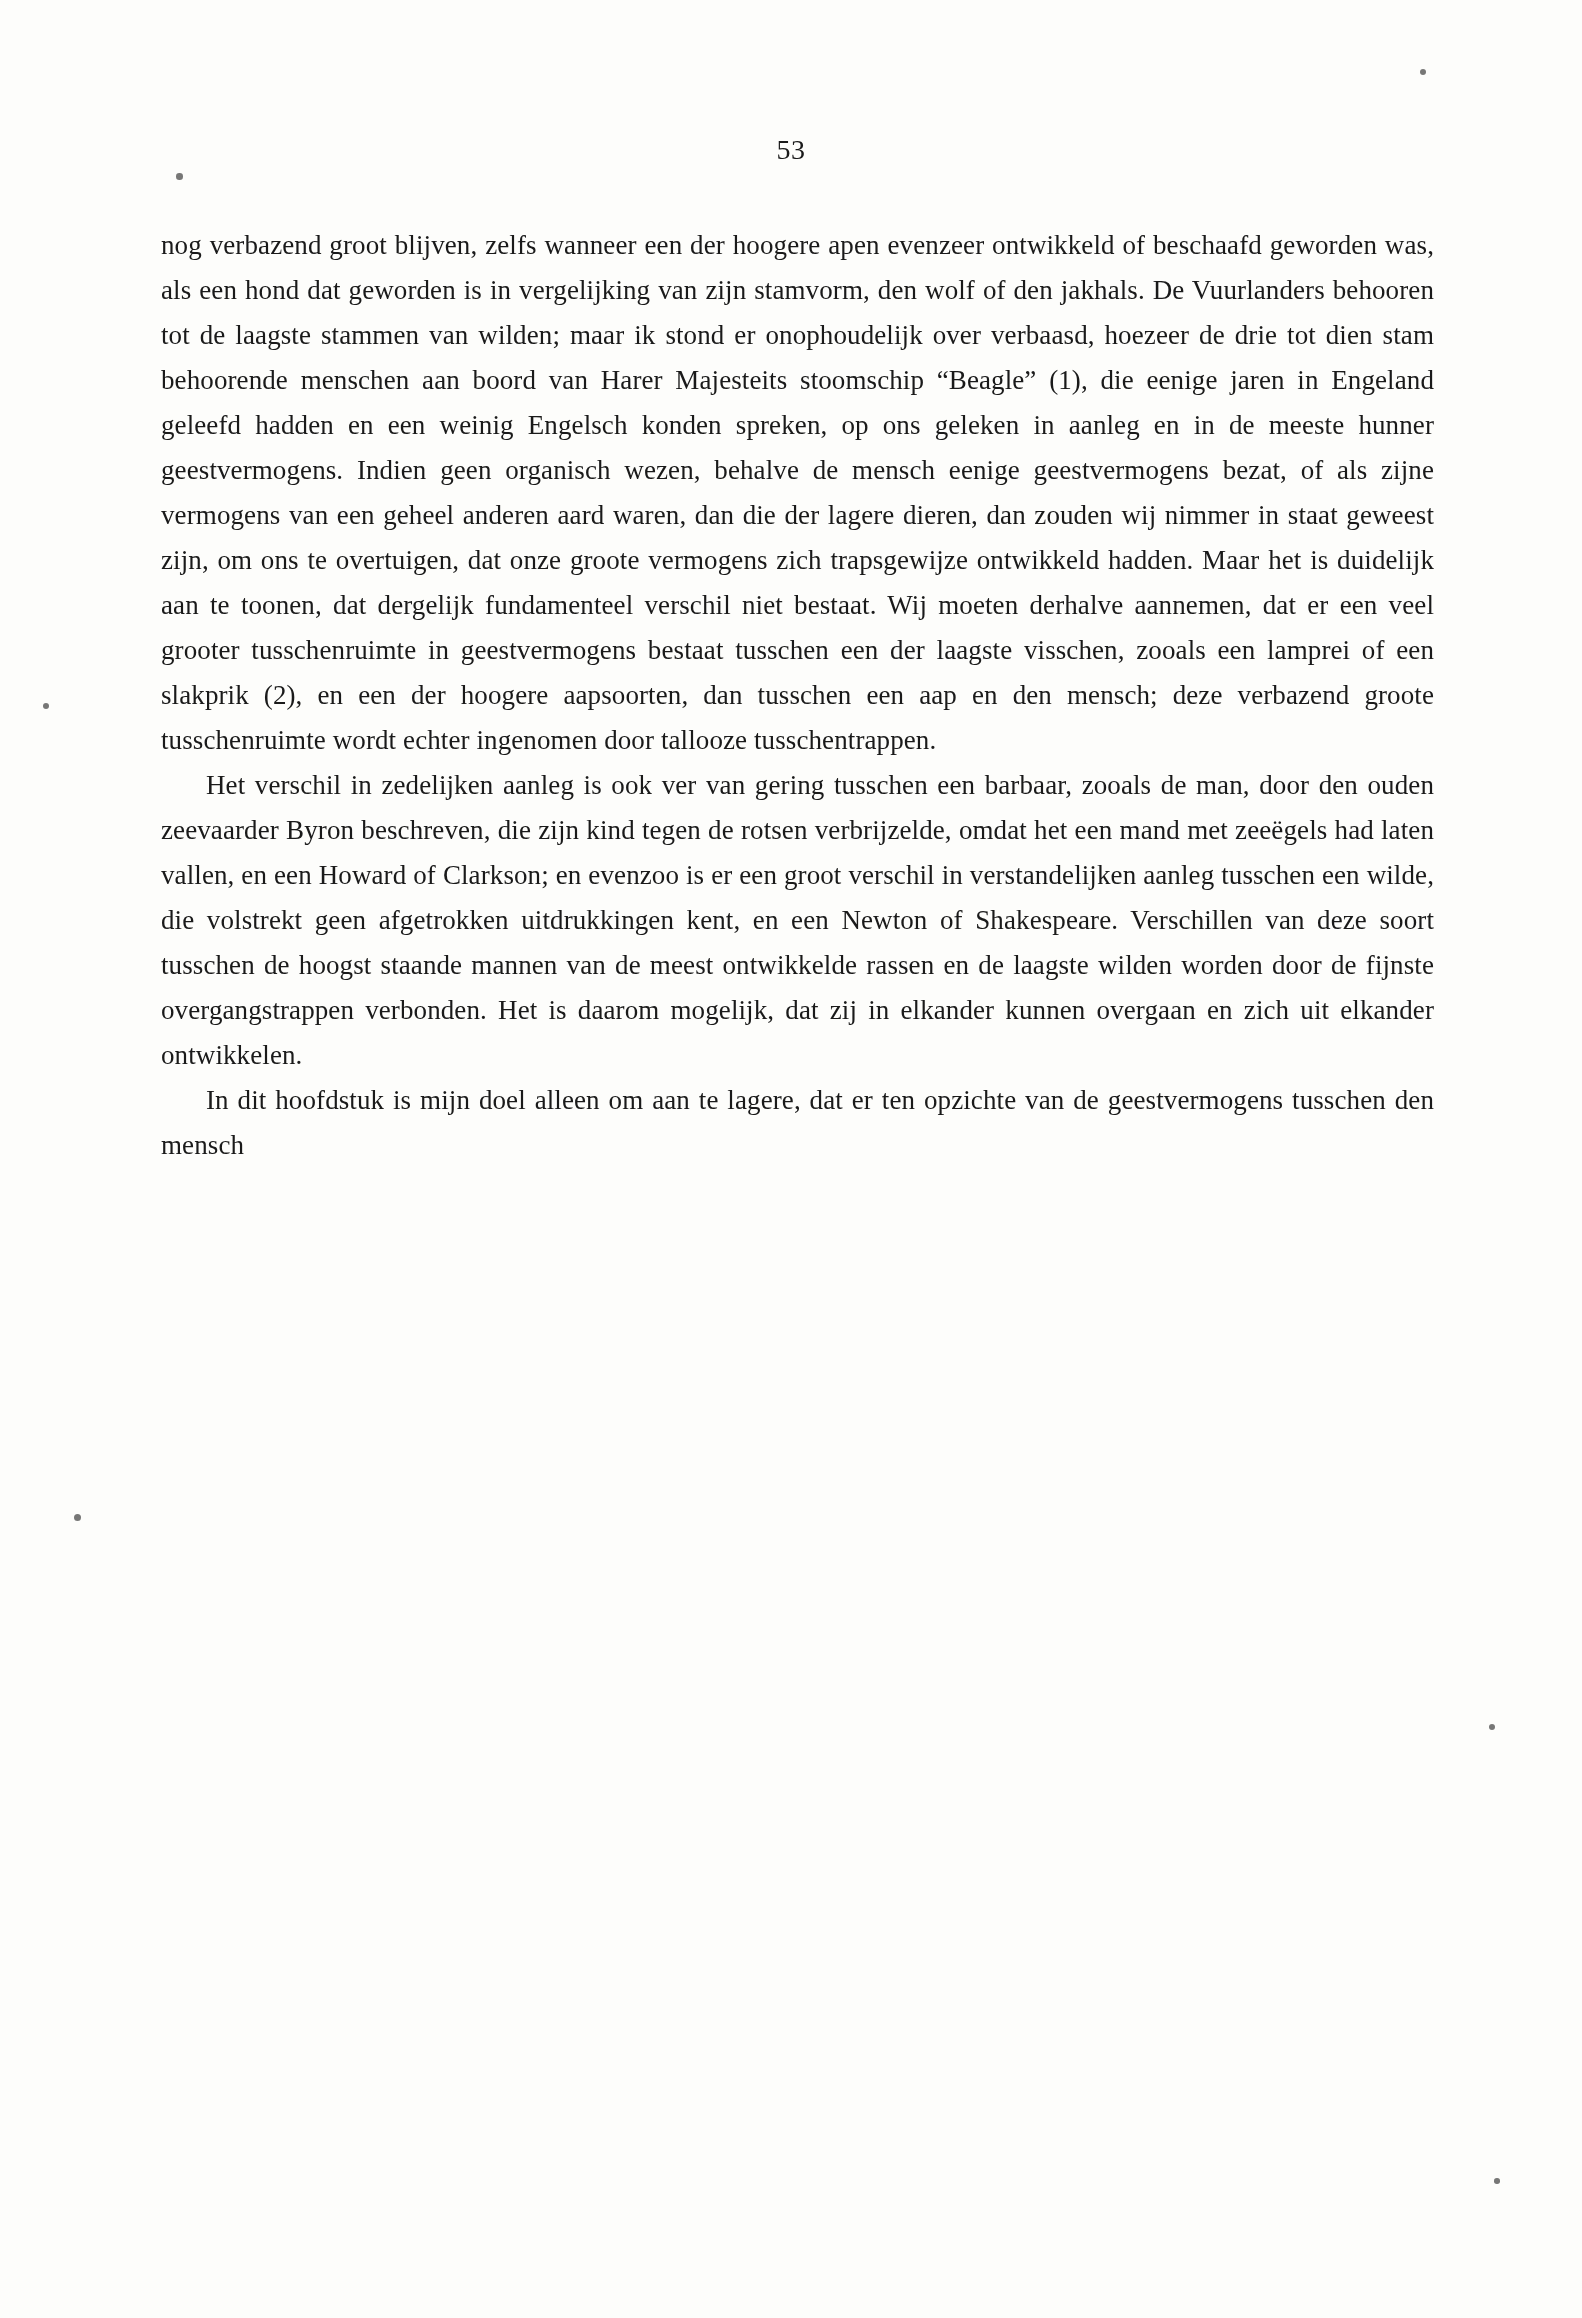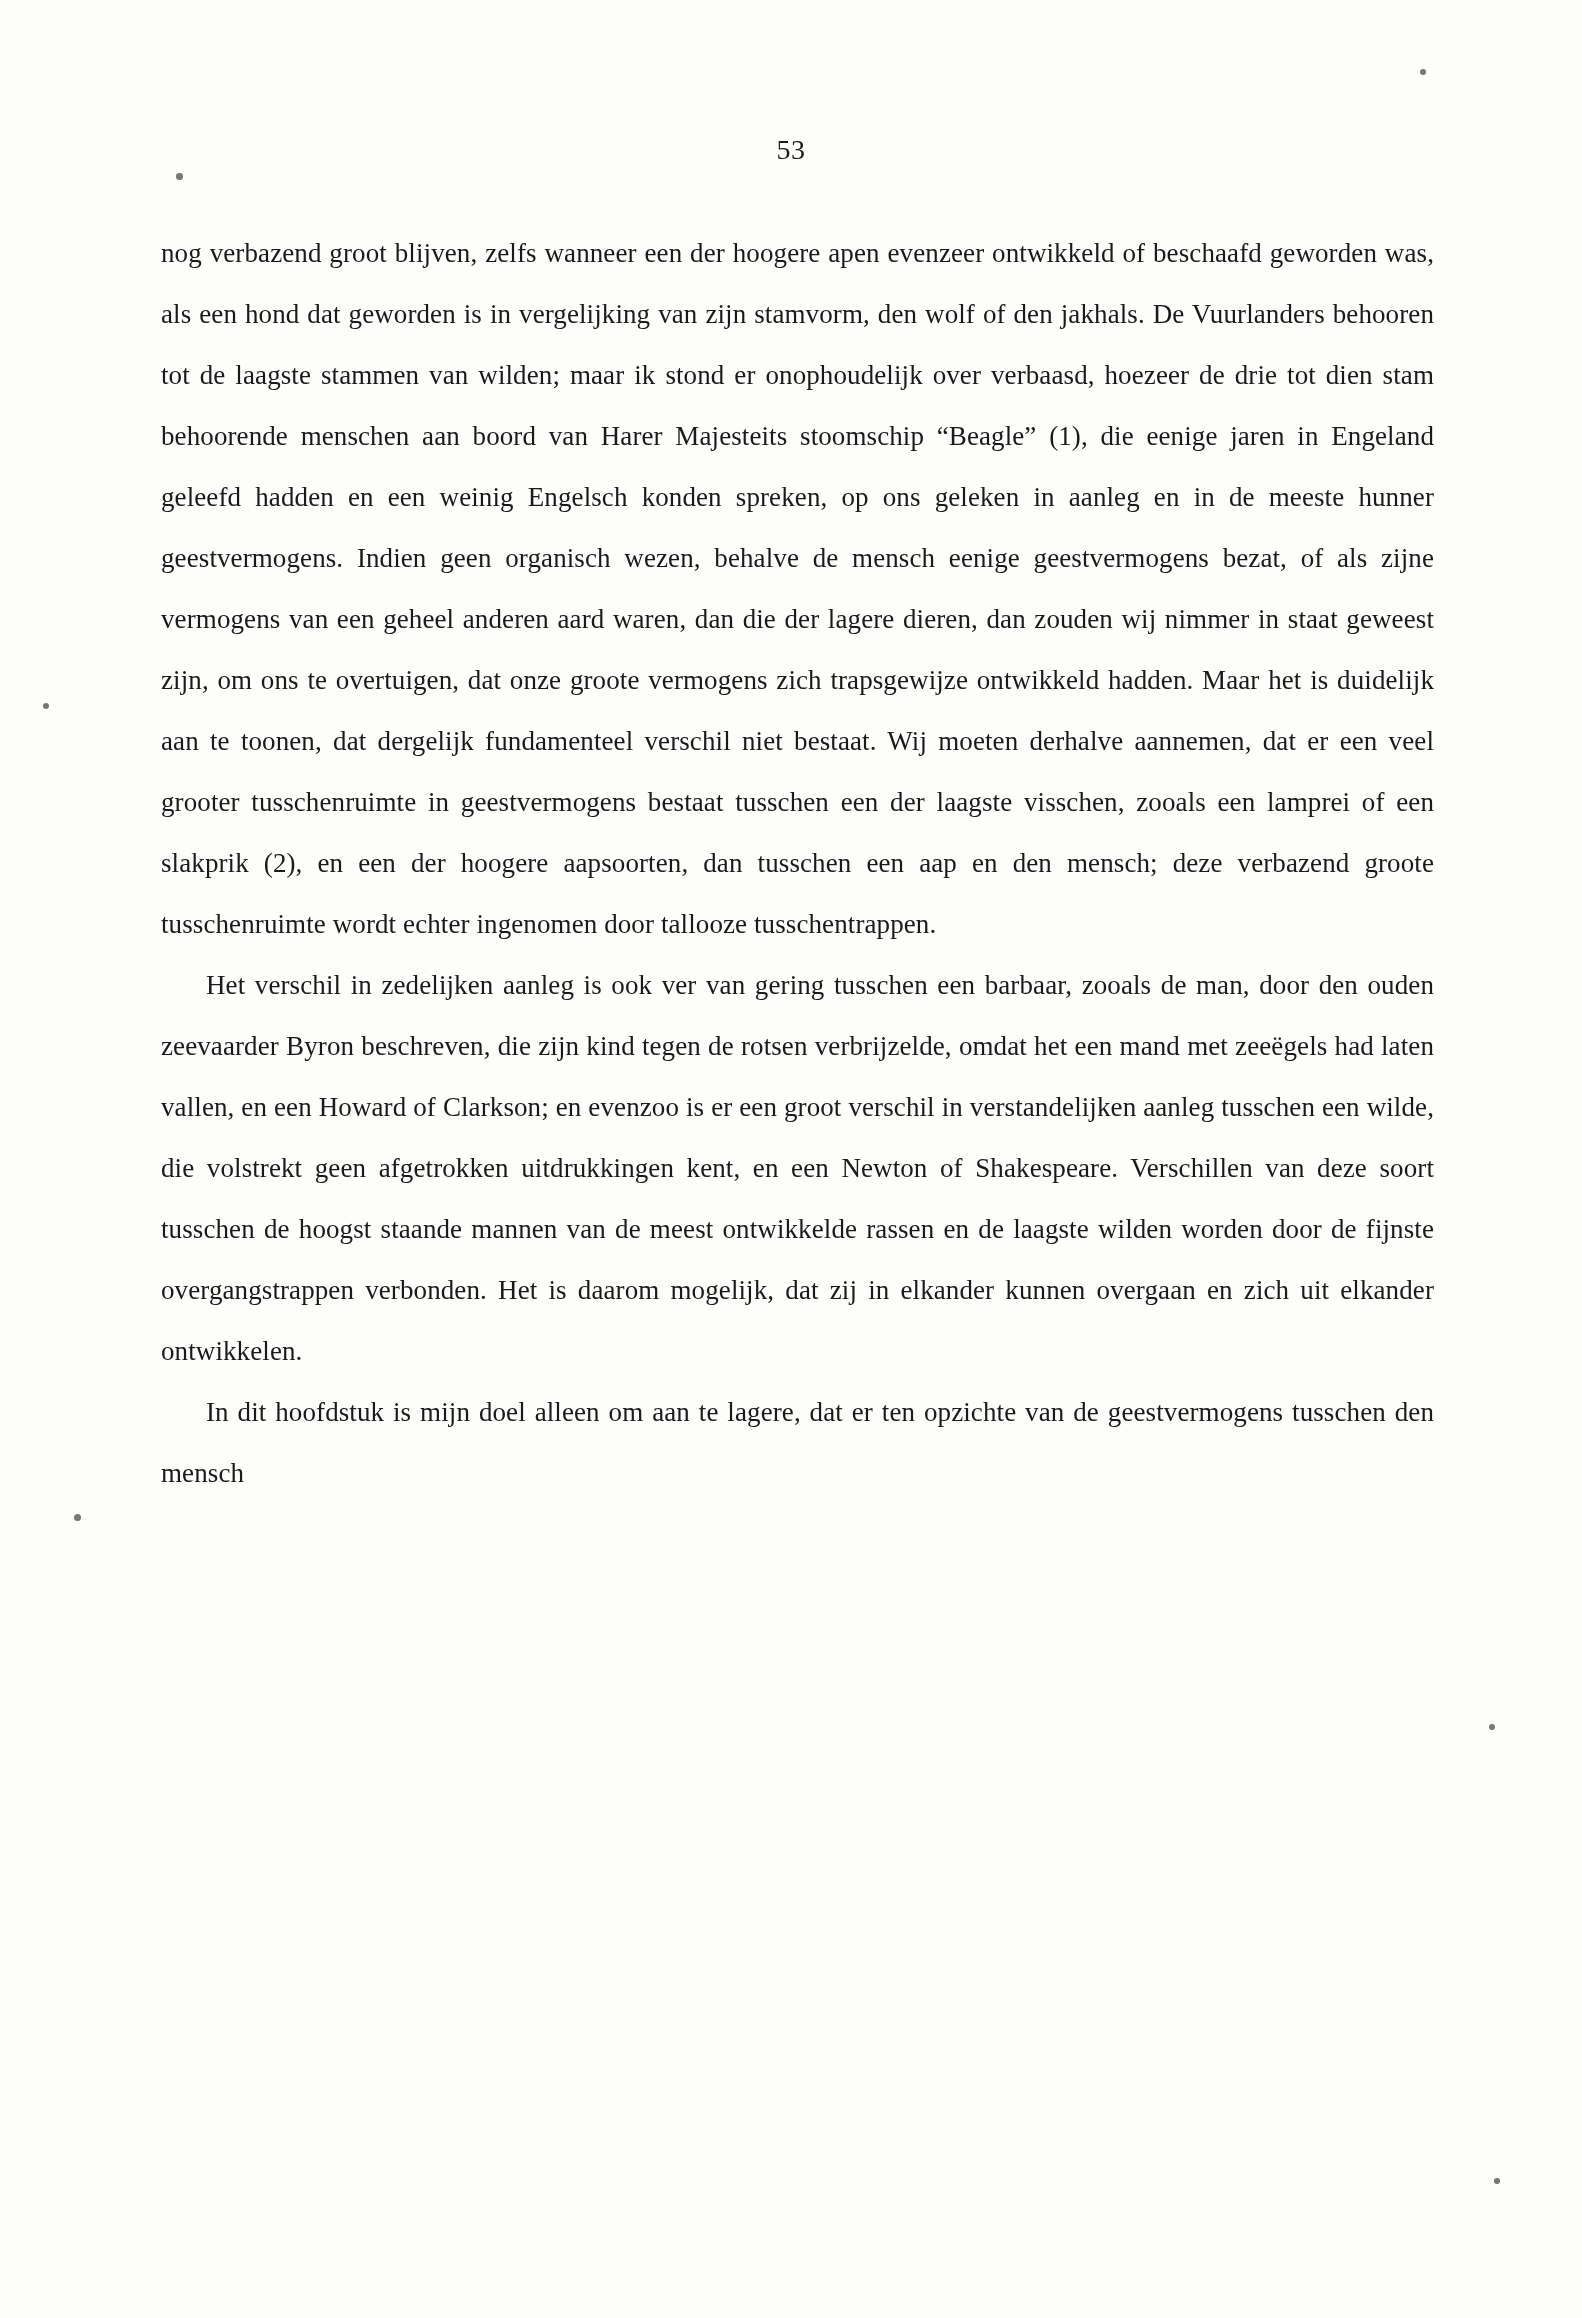--- a/index.html
+++ b/index.html
@@ -50,21 +50,21 @@
   .text-block {
     position: absolute;
     top: 223px;
     left: 161px;
     width: 1273px;
   }
 
   .para {
     margin: 0;
     font-size: 27px;
-    line-height: 61px;
+    line-height: 45px;
     text-align: justify;
     text-justify: inter-word;
     letter-spacing: 0.1px;
   }
   .para.indent {
     text-indent: 45px;
   }
 </style>
 </head>
 <body>

